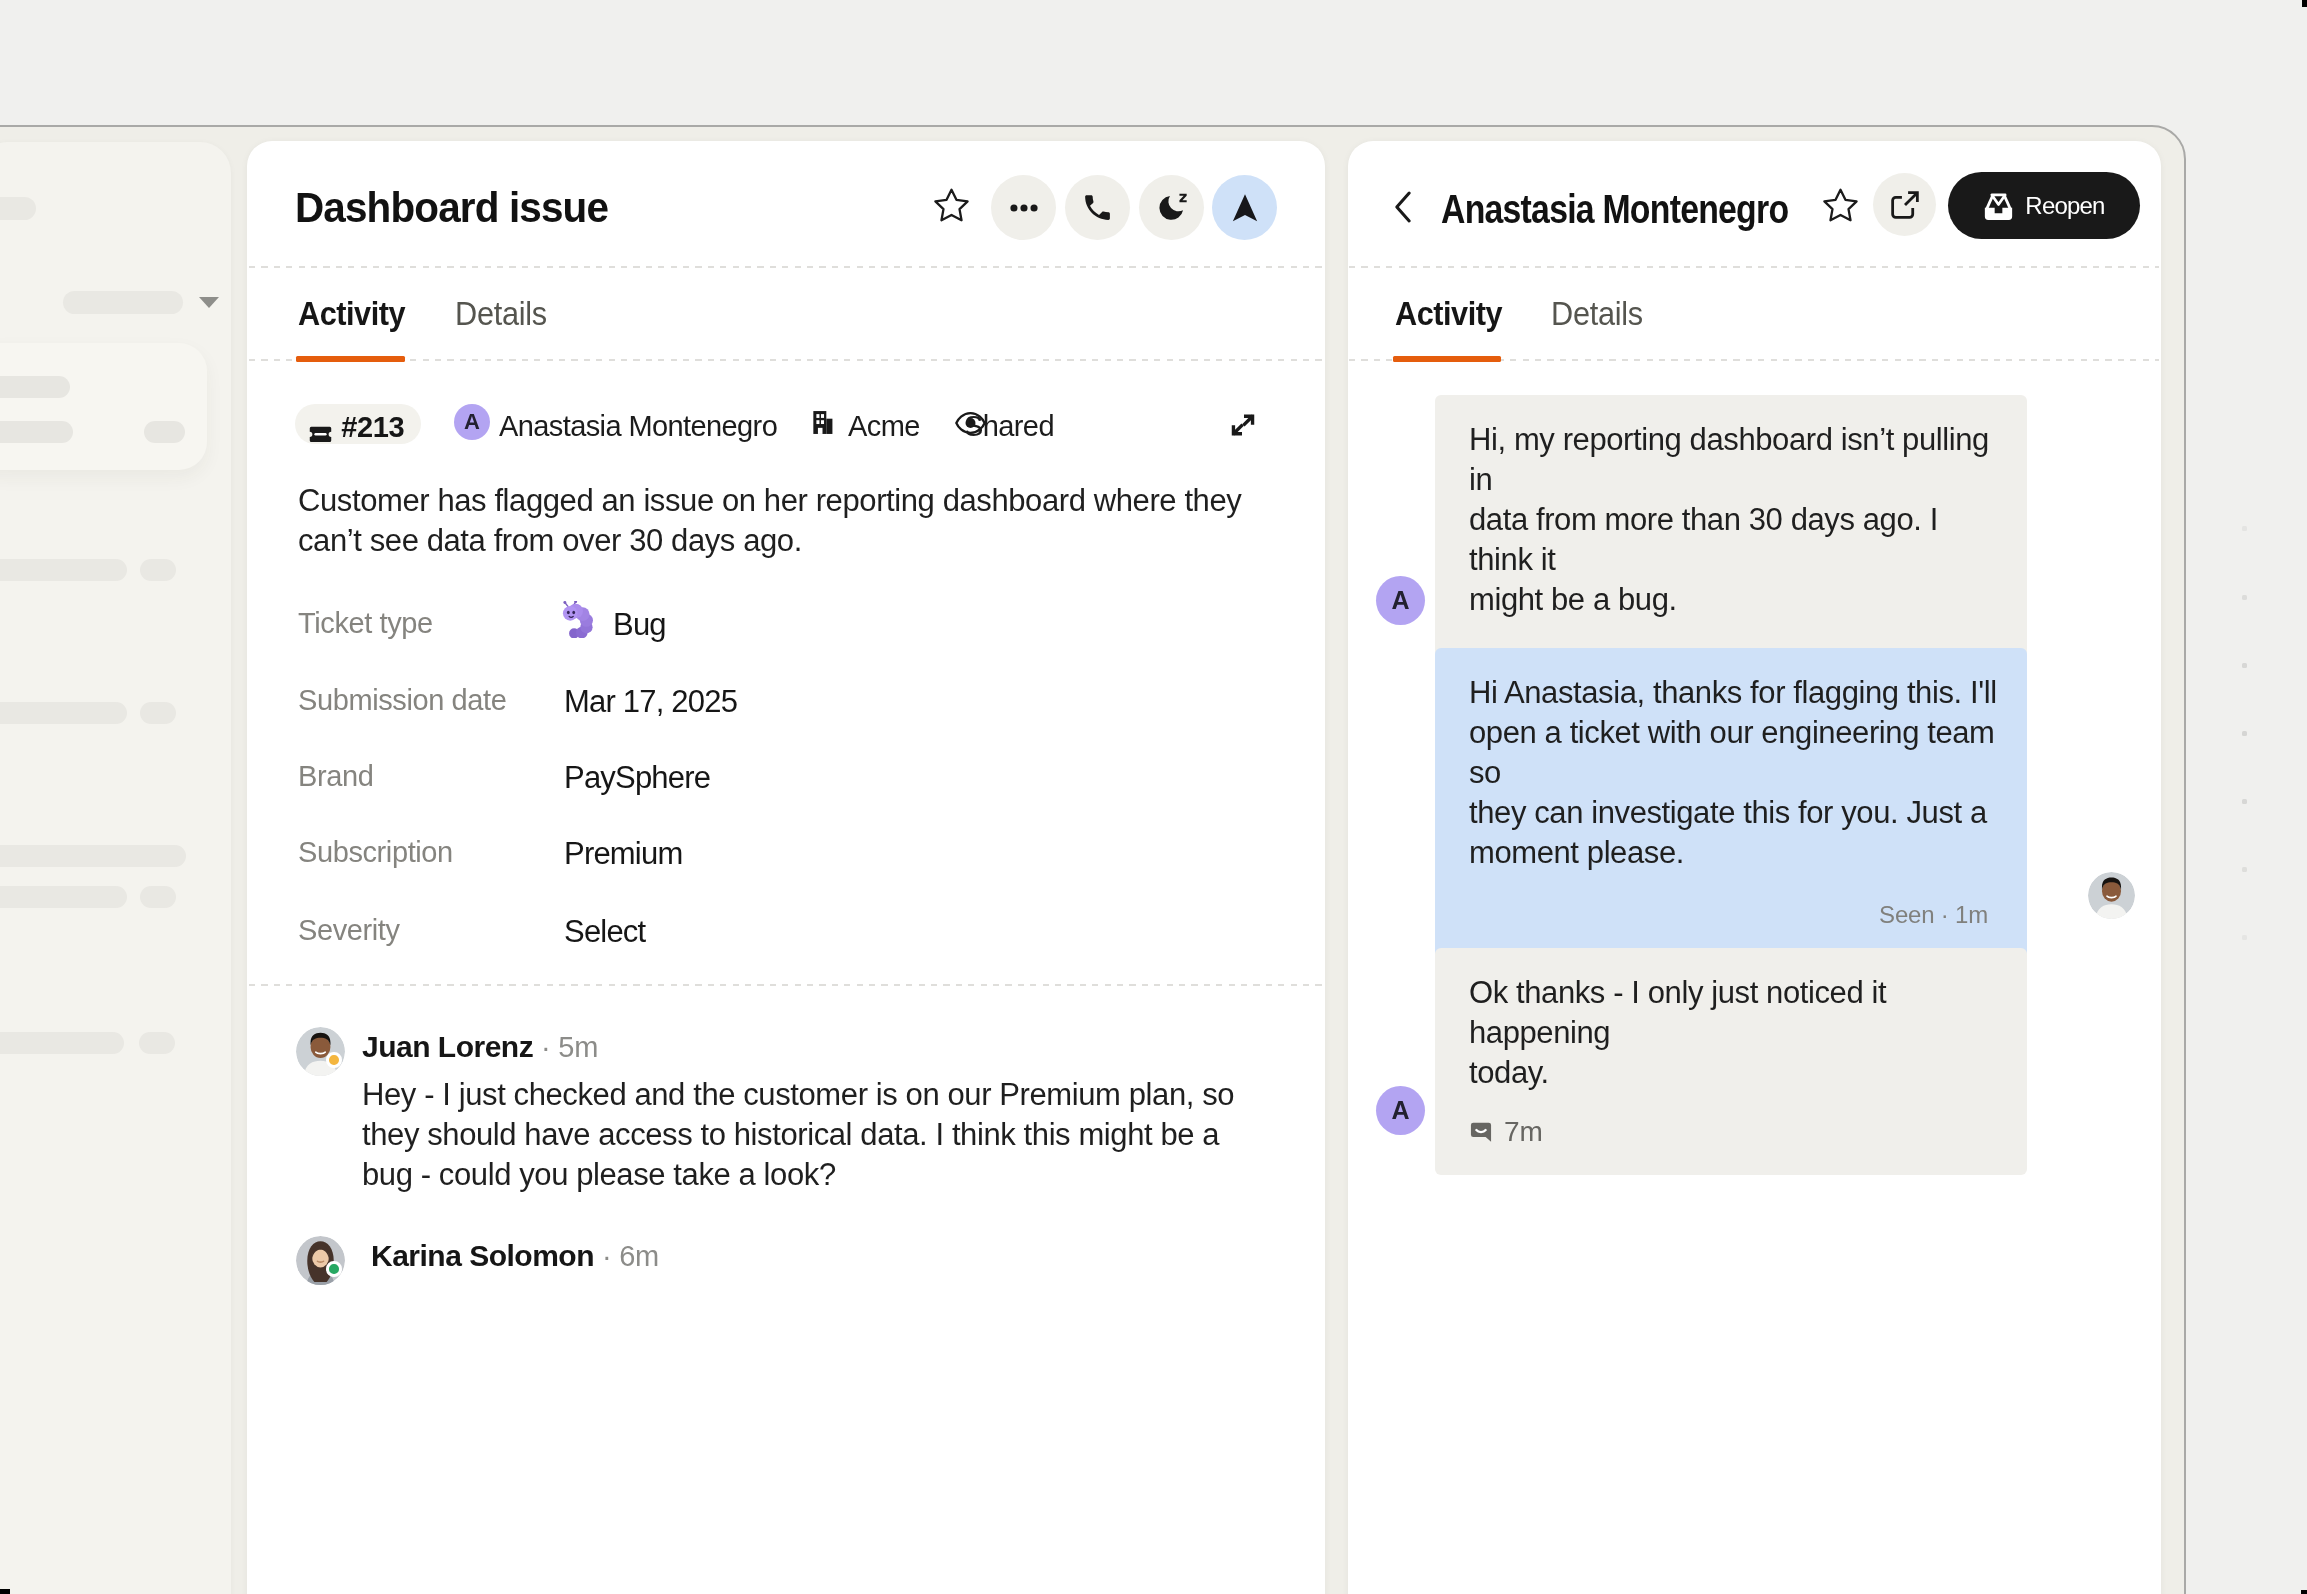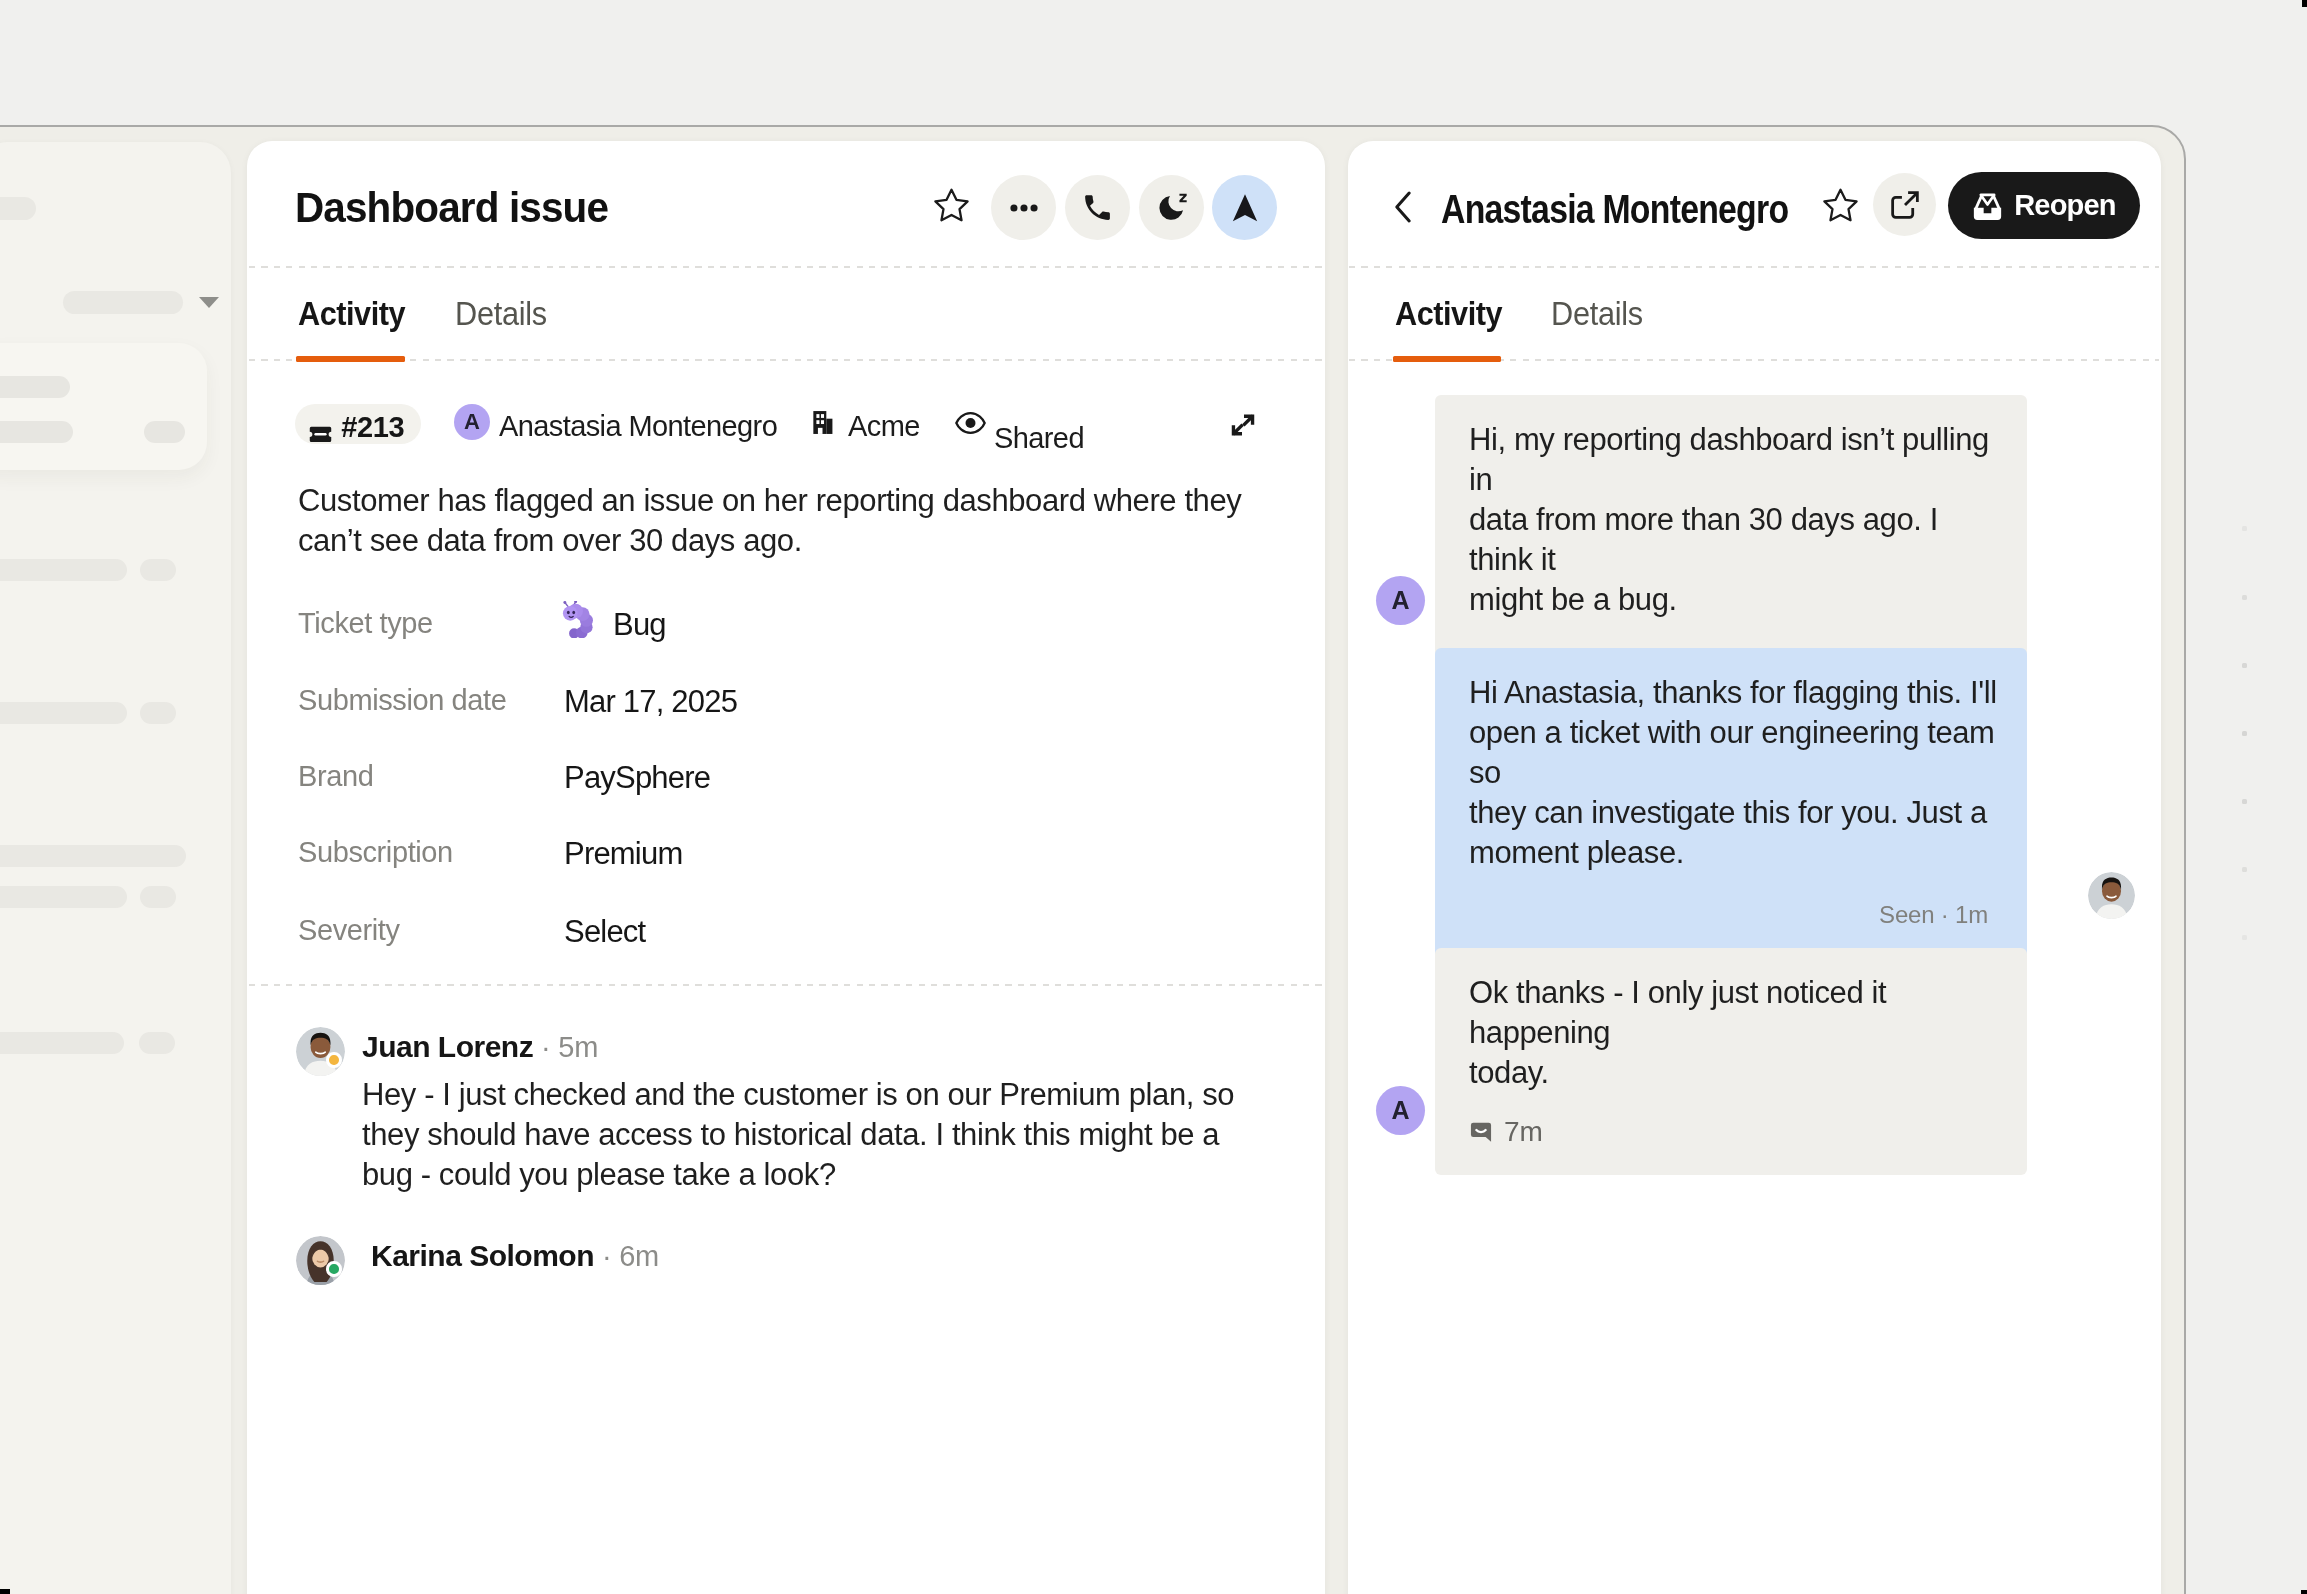--- a/index.html
+++ b/index.html
@@ -50,21 +50,21 @@
                  transform-origin:left center; transform:scaleX(0.94); }
   .icon-circle { position:absolute; width:65px; height:65px; border-radius:50%;
                  background:#f0efea; display:flex; align-items:center; justify-content:center; }
   .icon-circle.fin { background:#cfe1f8; }
   .icon-circle.small { width:63px; height:63px; }
 
   .pill-btn {
     position:absolute; background:#191919; color:#ffffff; border-radius:34px;
     display:flex; align-items:center; justify-content:center; gap:11px;
   }
-  .pill-btn span { font-size:29px; font-weight:700; letter-spacing:-0.8px; }
+  .pill-btn span { font-size:24px; font-weight:400; letter-spacing:-0.8px; }
 
   
   .tab { position:absolute; font-size:33px; line-height:36px; white-space:nowrap;
          transform-origin:left center; transform:scaleX(0.93); }
   .tab.active { color:#161616; font-weight:700; letter-spacing:-0.5px; }
   .tab.inactive { color:#55554f; font-weight:500; letter-spacing:-0.3px; }
   .tab-underline { position:absolute; height:6.2px; background:#e55d0d; border-radius:1.5px; }
 
   
   .chip {
@@ -192,21 +192,21 @@
     <rect x="17" y="8" width="4" height="5" fill="#fff"></rect>
     <rect x="11" y="16" width="4" height="5" fill="#fff"></rect>
     <rect x="17" y="16" width="4" height="5" fill="#fff"></rect>
     <rect x="13" y="26" width="6" height="8" fill="#fff"></rect>
   </svg>
   <div class="meta-text" style="left:848px; top:410px;">Acme</div>
   <svg class="abs" style="left:954px; top:410px;" width="33" height="26" viewBox="0 0 42 34">
     <path d="M21 4 C 11 4 4.5 12 2.5 17 C 4.5 22 11 30 21 30 C 31 30 37.5 22 39.5 17 C 37.5 12 31 4 21 4 Z" fill="none" stroke="#191919" stroke-width="3"></path>
     <circle cx="21" cy="17" r="6.5" fill="#191919"></circle>
   </svg>
-  <div class="meta-text" style="left:994px; top:410px;margin-top:12px;">Shared</div>
+  <div class="meta-text" style="left:964px; top:410px;">Shared</div>
   <svg class="abs" style="left:1230px; top:411px;" width="26" height="28" viewBox="0 0 34 36">
     <g stroke="#191919" stroke-width="4.4" fill="none" stroke-linecap="square">
       <path d="M20.5 6.5 h9 v9"></path>
       <path d="M28.5 7.5 L19 17"></path>
       <path d="M13.5 29.5 H4.5 v-9"></path>
       <path d="M5.5 28.5 L15 19"></path>
     </g>
   </svg>
 
   <div class="abs body-text" style="left:298px; top:481px; width:991px;">Customer has flagged an issue on her reporting dashboard where they

